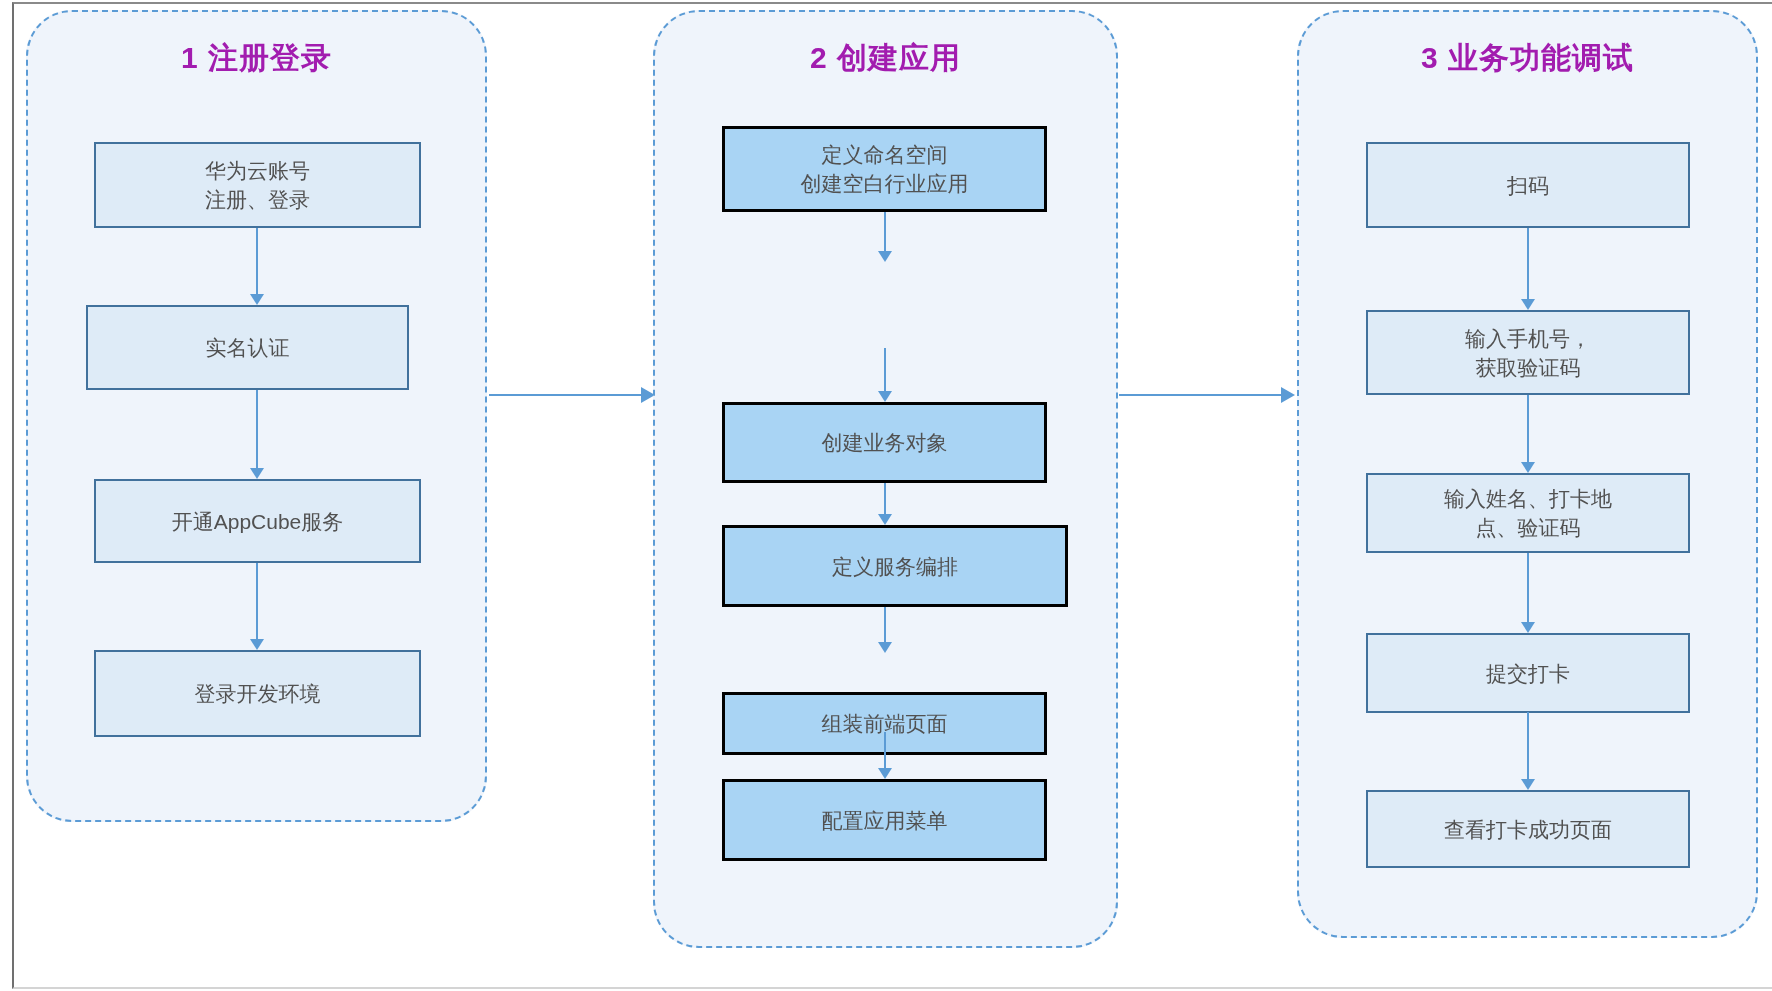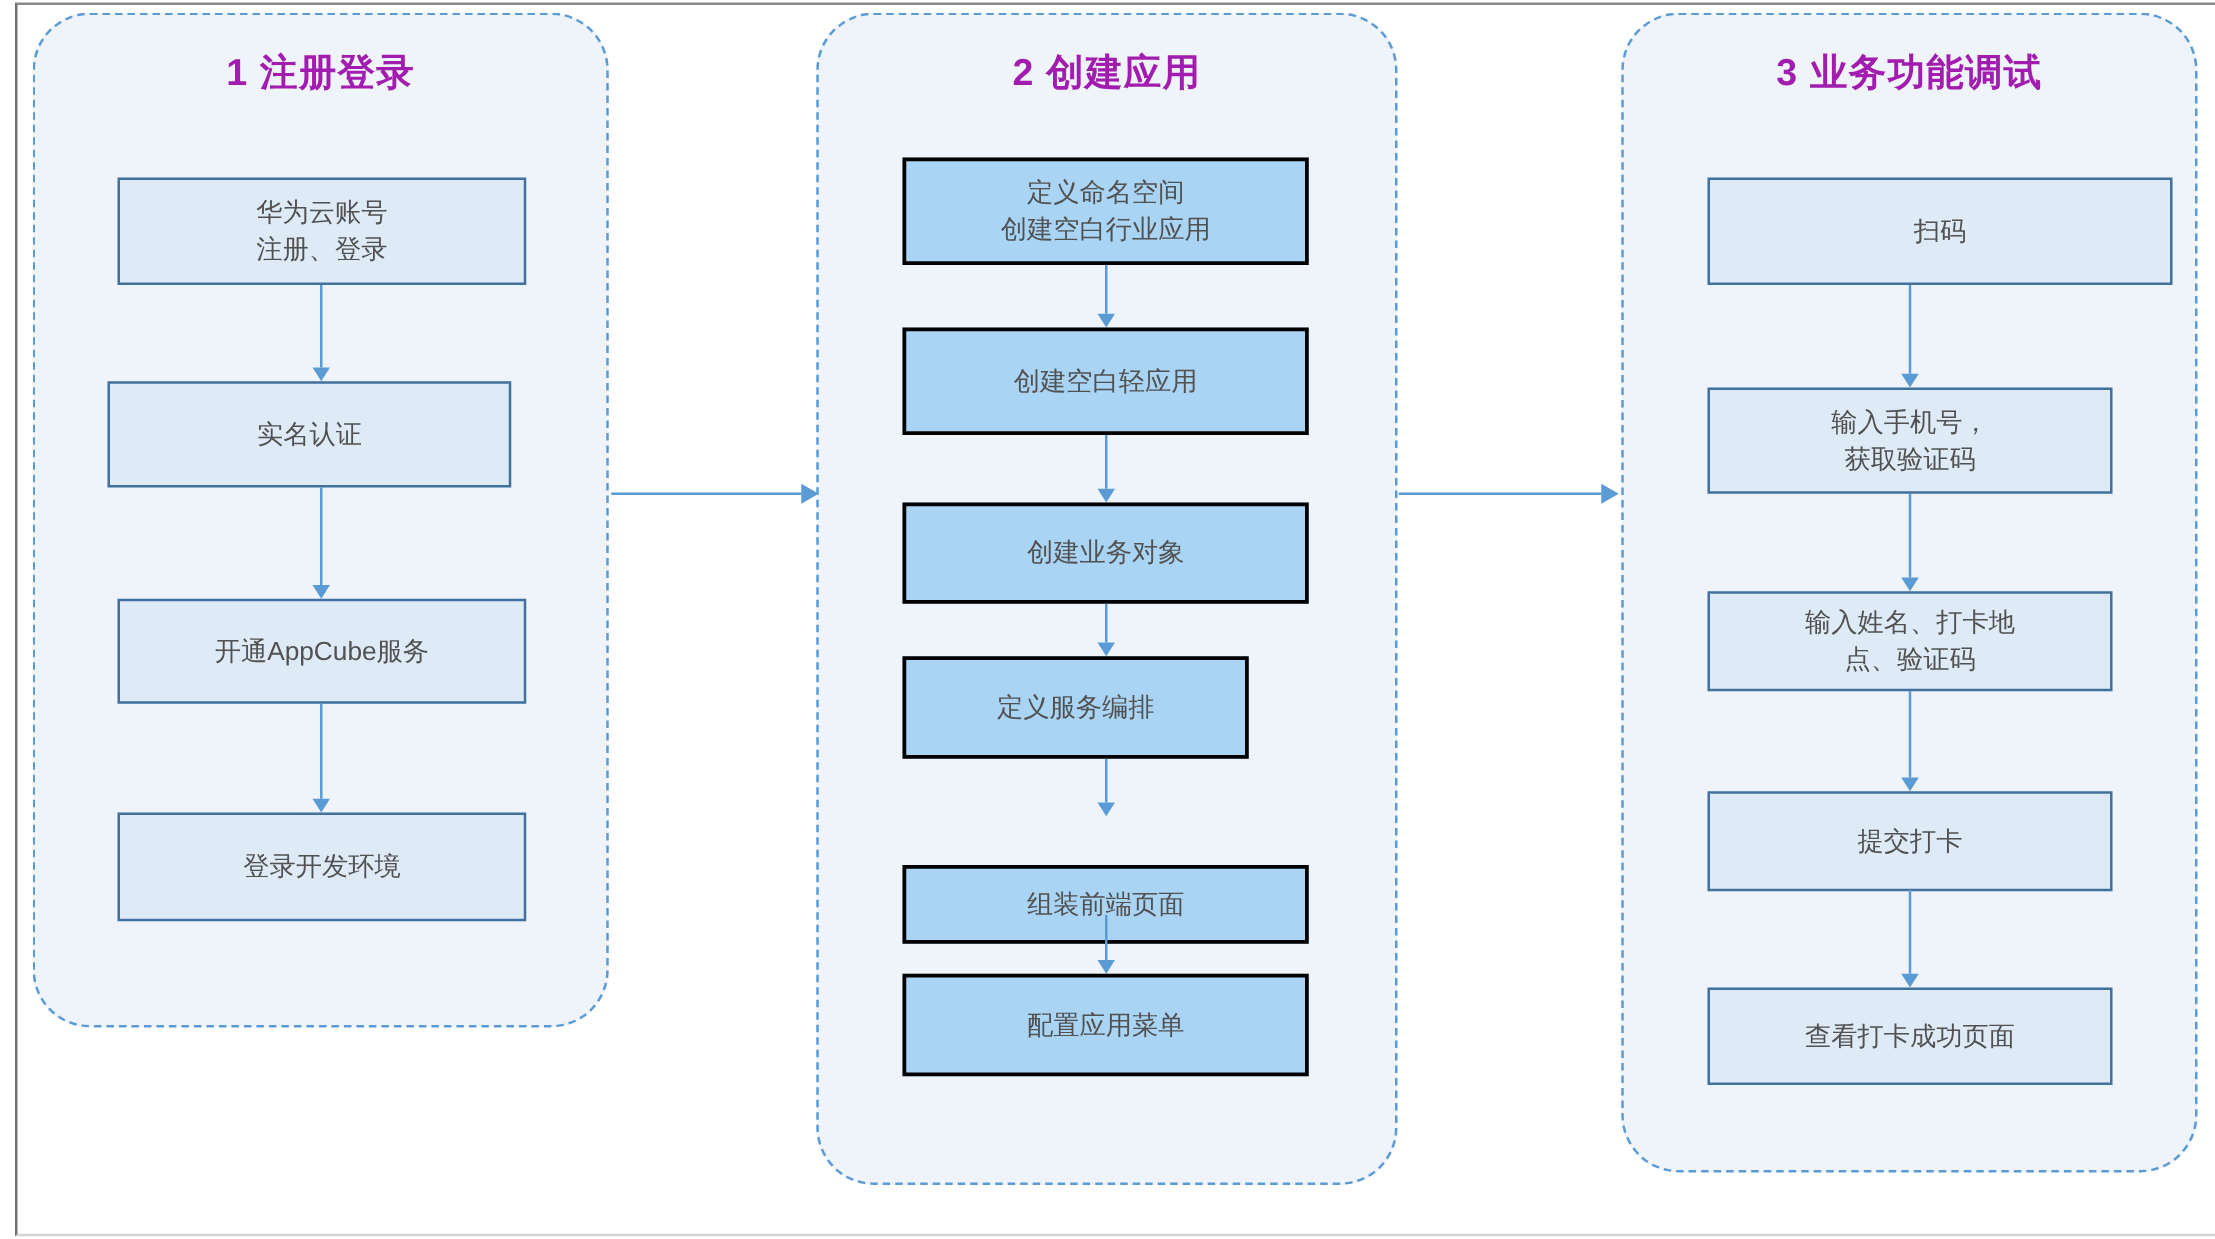--- a/index.html
+++ b/index.html
@@ -91,36 +91,35 @@
   <div class="box box-light" style="left:94px; top:650px; width:327px; height:87px;">登录开发环境</div>
 
   <div class="harrow" style="left:489px; top:394px; width:166px;"></div>
 
   <div class="panel panel-2">
     <div class="panel-title">2 创建应用</div>
   </div>
   <div class="box box-bright" style="left:722px; top:126px; width:325px; height:86px;">定义命名空间
 创建空白行业应用</div>
   <div class="varrow" style="left:884px; top:212px; height:50px;"></div>
-  <div class="box box-bright" style="left:722px; top:262px; width:325px; height:86px;">创建空白轻应用</div>
   <div class="varrow" style="left:884px; top:348px; height:54px;"></div>
   <div class="box box-bright" style="left:722px; top:402px; width:325px; height:81px;">创建业务对象</div>
   <div class="varrow" style="left:884px; top:483px; height:42px;"></div>
-  <div class="box box-bright" style="left:722px; top:525px; width:277px; height:82px;">定义服务编排</div>
+  <div class="box box-bright" style="left:722px; top:525px; width:346px; height:82px;">定义服务编排</div>
   <div class="varrow" style="left:884px; top:607px; height:46px;"></div>
   <div class="box box-bright" style="left:722px; top:692px; width:325px; height:63px;">组装前端页面</div>
   <div class="varrow" style="left:884px; top:732px; height:47px;"></div>
   <div class="box box-bright" style="left:722px; top:779px; width:325px; height:82px;">配置应用菜单</div>
 
   <div class="harrow" style="left:1119px; top:394px; width:176px;"></div>
 
   <div class="panel panel-3">
     <div class="panel-title">3 业务功能调试</div>
   </div>
-  <div class="box box-light" style="left:1366px; top:142px; width:372px; height:86px;">扫码</div>
+  <div class="box box-light" style="left:1366px; top:142px; width:324px; height:86px;">扫码</div>
   <div class="varrow" style="left:1527px; top:228px; height:82px;"></div>
   <div class="box box-light" style="left:1366px; top:310px; width:324px; height:85px;">输入手机号，
 获取验证码</div>
   <div class="varrow" style="left:1527px; top:395px; height:78px;"></div>
   <div class="box box-light" style="left:1366px; top:473px; width:324px; height:80px;">输入姓名、打卡地
 点、验证码</div>
   <div class="varrow" style="left:1527px; top:553px; height:80px;"></div>
   <div class="box box-light" style="left:1366px; top:633px; width:324px; height:80px;">提交打卡</div>
   <div class="varrow" style="left:1527px; top:712px; height:78px;"></div>
   <div class="box box-light" style="left:1366px; top:790px; width:324px; height:78px;">查看打卡成功页面</div>

